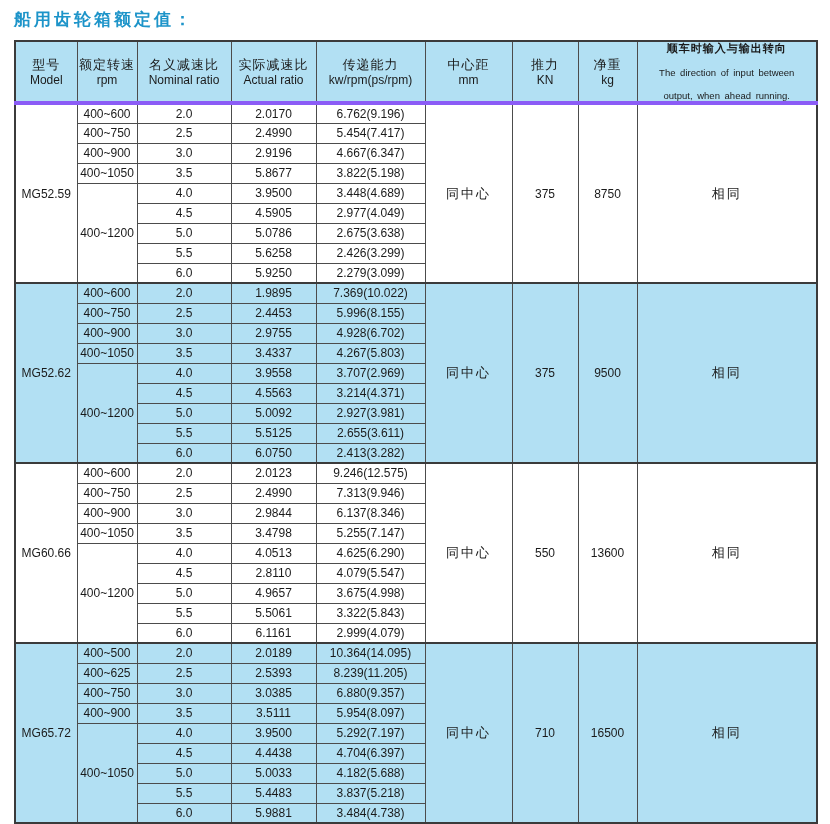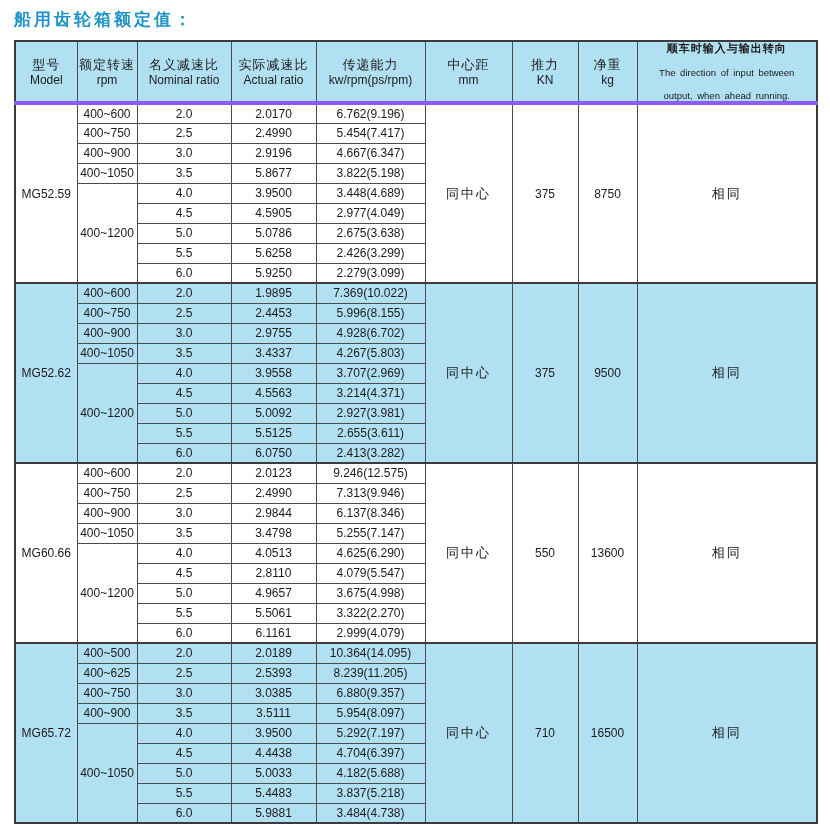--- a/index.html
+++ b/index.html
@@ -293,21 +293,21 @@
         <td class="bb">4.079(5.547)</td>
       </tr>
       <tr>
         <td class="bb">5.0</td>
         <td class="bb">4.9657</td>
         <td class="bb">3.675(4.998)</td>
       </tr>
       <tr>
         <td class="bb">5.5</td>
         <td class="bb">5.5061</td>
-        <td class="bb">3.322(2.270)</td>
+        <td class="bb">3.322(5.843)</td>
       </tr>
       <tr>
         <td class="bb">6.0</td>
         <td class="bb">6.1161</td>
         <td class="bb">2.999(4.079)</td>
       </tr>
     </tbody>
     <tbody class="shaded">
       <tr class="block-start">
         <td rowspan="9">MG65.72</td>

